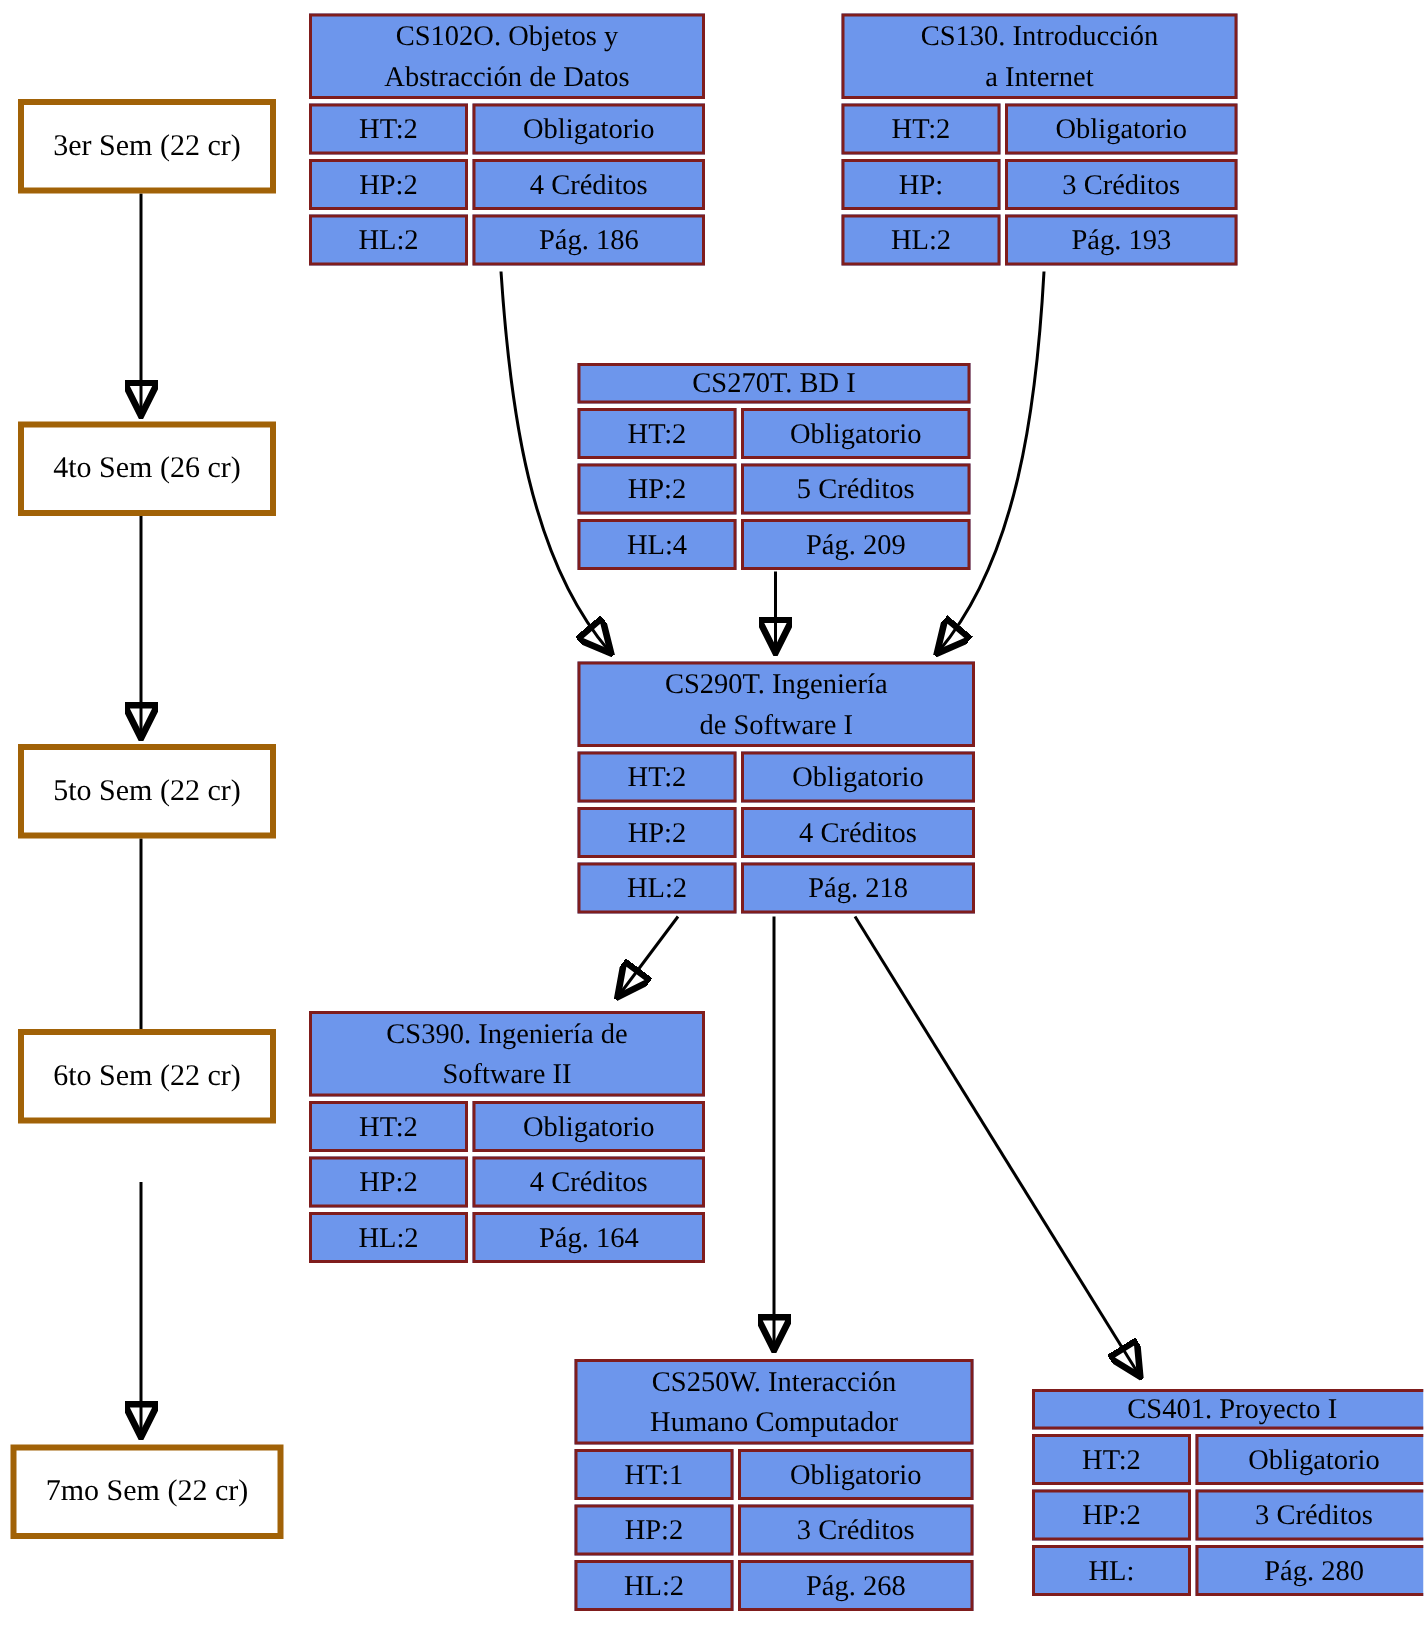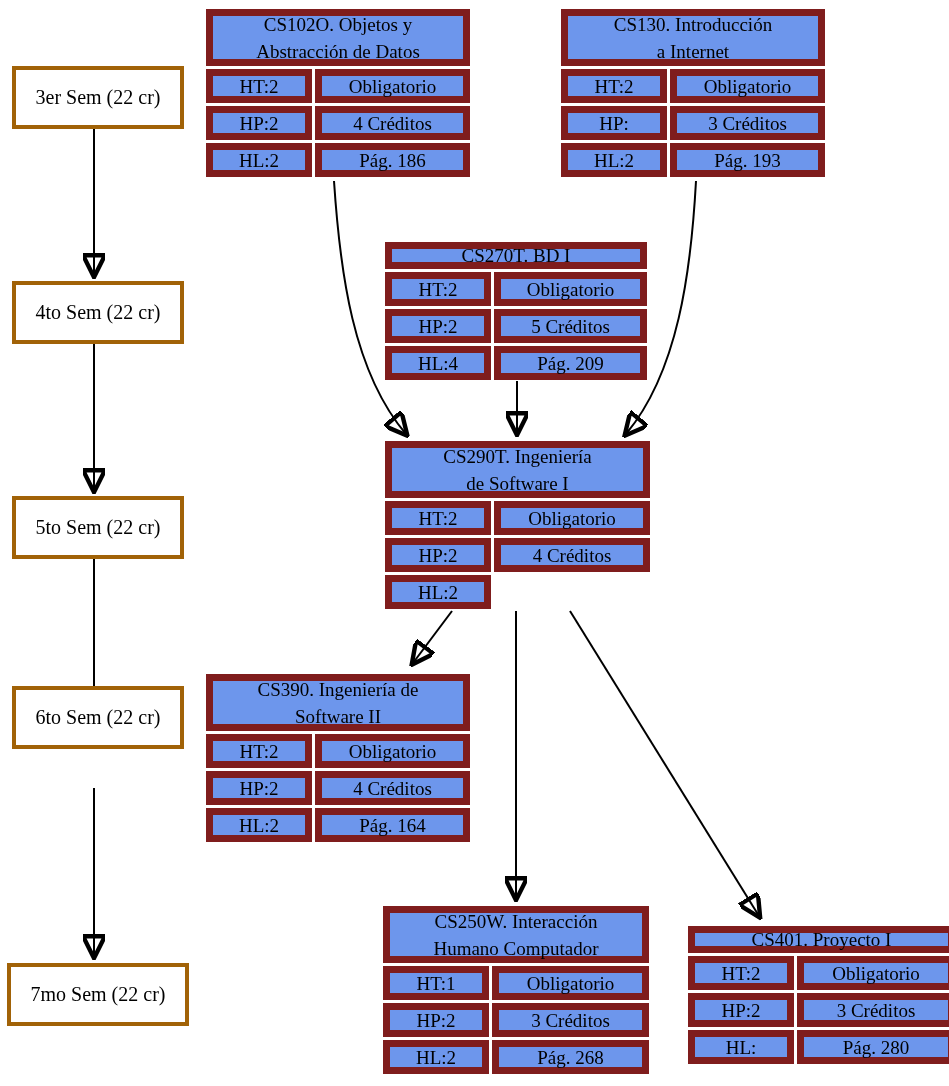--- a/index.html
+++ b/index.html
@@ -15,21 +15,21 @@
   .card{
     position:absolute;
     display:grid;
     grid-template-columns:106px 1fr;
     gap:3px;
   }
   .card.two{grid-template-rows:57px 34px 34px 34px;}
   .card.one{grid-template-rows:27px 34px 34px 34px;}
   .cell{
     background:#6d96ec;
-    border:7px solid #7f1d1d;
+    border:2px solid #7f1d1d;
     display:flex;
     align-items:center;
     justify-content:center;
     text-align:center;
     font-size:19px;
     line-height:27px;
   }
   .title{
     grid-column:1/3;
     white-space:pre-line;
@@ -80,21 +80,21 @@
 
     <line x1="452" y1="611" x2="413" y2="663" marker-end="url(#ah)"></line>
     <line x1="516" y1="611" x2="516" y2="898" marker-end="url(#ah)"></line>
     <line x1="570" y1="611" x2="759" y2="916" marker-end="url(#ah)"></line>
   </svg>
 
   <div class="sem" style="left:12px;top:66px">
     <span>3er Sem (22 cr)</span>
   </div>
   <div class="sem" style="left:12px;top:281px">
-    <span>4to Sem (22 cr)</span>
+    <span>4to Sem (26 cr)</span>
   </div>
   <div class="sem" style="left:12px;top:496px">
     <span>5to Sem (22 cr)</span>
   </div>
   <div class="sem" style="left:12px;top:686px">
     <span>6to Sem (22 cr)</span>
   </div>
   <div class="sem wide" style="left:7px;top:963px">
     <span>7mo Sem (22 cr)</span>
   </div>
@@ -132,20 +132,21 @@
   </div>
 
   <div class="card two" style="left:385px;top:441px;width:265px">
     <div class="cell title">CS290T. Ingeniería
 de Software I</div>
     <div class="cell">HT:2</div>
     <div class="cell">Obligatorio</div>
     <div class="cell">HP:2</div>
     <div class="cell">4 Créditos</div>
     <div class="cell">HL:2</div>
+    <div class="cell">Pág. 218</div>
   </div>
 
   <div class="card two" style="left:206px;top:674px;width:264px">
     <div class="cell title">CS390. Ingeniería de
 Software II</div>
     <div class="cell">HT:2</div>
     <div class="cell">Obligatorio</div>
     <div class="cell">HP:2</div>
     <div class="cell">4 Créditos</div>
     <div class="cell">HL:2</div>

